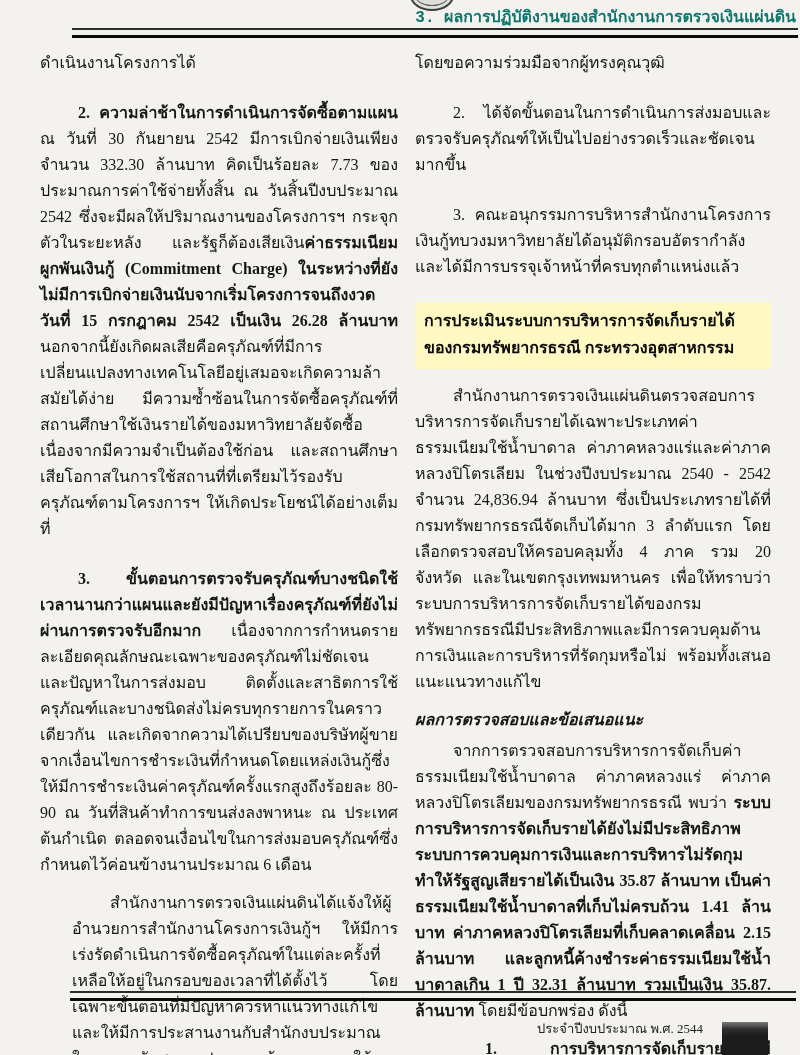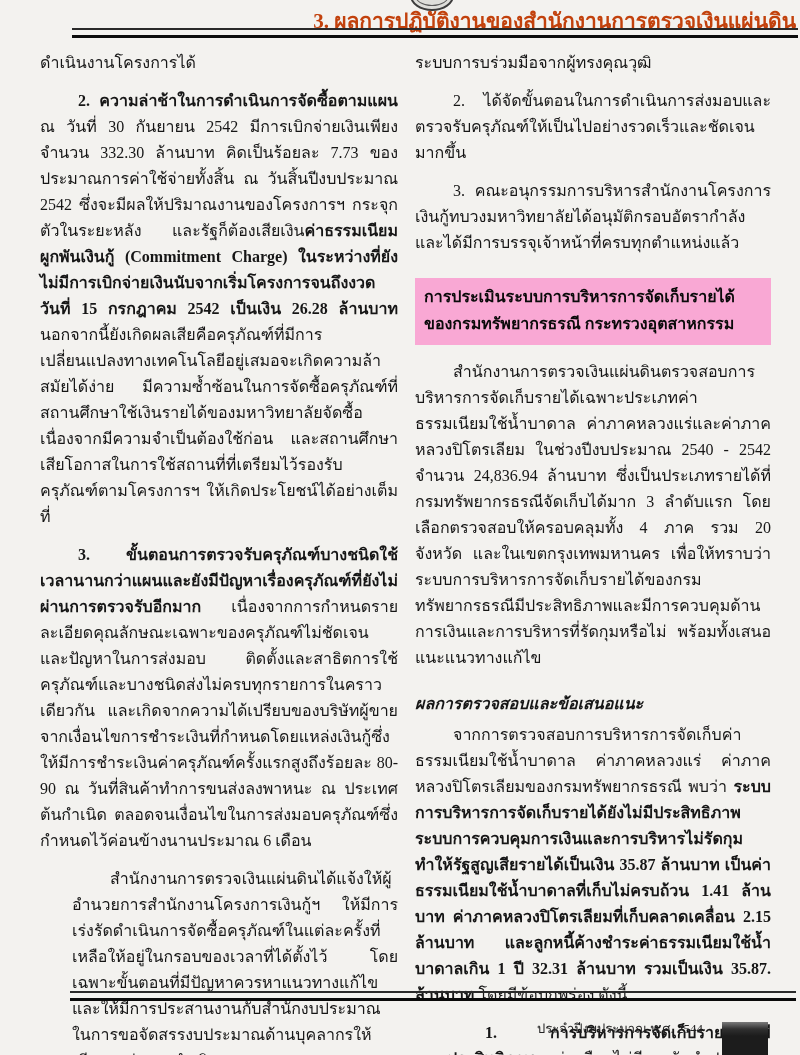--- a/index.html
+++ b/index.html
@@ -17,49 +17,49 @@
     position:absolute; top:-20px; left:410px; width:40px; height:27px;
     border:2px solid #3c3c3c; border-radius:50%; background:#dededa;
   }
   .seal::after {
     content:""; position:absolute; inset:3px;
     border:1px solid #5a5a5a; border-radius:50%;
   }
 
   .header-title {
     position:absolute; top:4px; right:4px;
-    font-family:Liberation Serif, serif;
-    font-weight:bold; font-size:21px; color:#c2410c;
+    font-family:Liberation Mono, monospace;
+    font-weight:bold; font-size:16px; color:#0f766e;
   }
 
   .rule { position:absolute; left:72px; right:2px; }
   .rule-top   { top:28px;  height:5px; border-top:2px solid #2a2a2a; border-bottom:3px solid #0c0c0c; }
   .rule-bottom{ top:991px; height:5px; border-top:2px solid #2a2a2a; border-bottom:3px solid #0a0a0a; left:70px; right:4px; }
 
   .col {
     position:absolute; top:50px; width:358px;
     font-size:16px; line-height:26px; text-align:justify;
   }
   .col-left  { left:40px;  }
   .col-right { left:415px; width:356px; }
 
   p { margin:0; }
   .indent { text-indent:38px; }
   .b { font-weight:bold; }
 
-  .mt-sm { margin-top:12px; }
+  .mt-sm { margin-top:24px; }
   .mt-md { margin-top:12px;margin-left:32px; }
 
   .subheading {
     font-weight:bold; font-style:italic;
-    margin-top:20px; margin-bottom:5px; text-align:left;
+    margin-top:12px; margin-bottom:5px; text-align:left;
   }
 
   .section-banner {
-    background:#f9a8d4; color:#0a0a0a;
+    background:#fef9c3; color:#0a0a0a;
     font-weight:bold; line-height:27px;
     padding:5px 9px 8px 9px; margin:22px 0 14px 0;
     text-align:left;
   }
 
   .footer-text {
     position:absolute; top:1018px; right:97px;
     font-size:13px; line-height:22px; text-align:center; color:#222;
   }
 
@@ -86,21 +86,21 @@
 
     <p class="indent mt-sm"><span class="b">3.  ขั้นตอนการตรวจรับครุภัณฑ์บางชนิดใช้เวลานานกว่าแผนและยังมีปัญหาเรื่องครุภัณฑ์ที่ยังไม่ผ่านการตรวจรับอีกมาก</span><span>  เนื่องจากการกำหนดรายละเอียดคุณลักษณะเฉพาะของครุภัณฑ์ไม่ชัดเจน  และปัญหาในการส่งมอบ  ติดตั้งและสาธิตการใช้ครุภัณฑ์และบางชนิดส่งไม่ครบทุกรายการในคราวเดียวกัน  และเกิดจากความได้เปรียบของบริษัทผู้ขายจากเงื่อนไขการชำระเงินที่กำหนดโดยแหล่งเงินกู้ซึ่งให้มีการชำระเงินค่าครุภัณฑ์ครั้งแรกสูงถึงร้อยละ 80-90  ณ วันที่สินค้าทำการขนส่งลงพาหนะ ณ ประเทศต้นกำเนิด ตลอดจนเงื่อนไขในการส่งมอบครุภัณฑ์ซึ่งกำหนดไว้ค่อนข้างนานประมาณ 6  เดือน</span></p>
 
     <p class="indent mt-md">สำนักงานการตรวจเงินแผ่นดินได้แจ้งให้ผู้อำนวยการสำนักงานโครงการเงินกู้ฯ ให้มีการเร่งรัดดำเนินการจัดซื้อครุภัณฑ์ในแต่ละครั้งที่เหลือให้อยู่ในกรอบของเวลาที่ได้ตั้งไว้  โดยเฉพาะขั้นตอนที่มีปัญหาควรหาแนวทางแก้ไขและให้มีการประสานงานกับสำนักงบประมาณในการขอจัดสรรงบประมาณด้านบุคลากรให้เพียงพอต่อการดำเนินการ</p>
 
     <p class="subheading">การติดตามผล</p>
 
   </div>
 
   <div class="col col-right">
-    <p>ระบบการบร่วมมือจากผู้ทรงคุณวุฒิ</p>
+    <p>โดยขอความร่วมมือจากผู้ทรงคุณวุฒิ</p>
 
     <p class="indent mt-sm">2.  ได้จัดขั้นตอนในการดำเนินการส่งมอบและตรวจรับครุภัณฑ์ให้เป็นไปอย่างรวดเร็วและชัดเจนมากขึ้น</p>
 
     <p class="indent mt-sm">3.  คณะอนุกรรมการบริหารสำนักงานโครงการเงินกู้ทบวงมหาวิทยาลัยได้อนุมัติกรอบอัตรากำลังและได้มีการบรรจุเจ้าหน้าที่ครบทุกตำแหน่งแล้ว</p>
 
     <div class="section-banner">การประเมินระบบการบริหารการจัดเก็บรายได้ของกรมทรัพยากรธรณี กระทรวงอุตสาหกรรม</div>
 
     <p class="indent">สำนักงานการตรวจเงินแผ่นดินตรวจสอบการบริหารการจัดเก็บรายได้เฉพาะประเภทค่าธรรมเนียมใช้น้ำบาดาล  ค่าภาคหลวงแร่และค่าภาคหลวงปิโตรเลียม  ในช่วงปีงบประมาณ 2540 - 2542  จำนวน  24,836.94  ล้านบาท ซึ่งเป็นประเภทรายได้ที่กรมทรัพยากรธรณีจัดเก็บได้มาก 3 ลำดับแรก  โดยเลือกตรวจสอบให้ครอบคลุมทั้ง 4 ภาค รวม  20 จังหวัด  และในเขตกรุงเทพมหานคร  เพื่อให้ทราบว่าระบบการบริหารการจัดเก็บรายได้ของกรมทรัพยากรธรณีมีประสิทธิภาพและมีการควบคุมด้านการเงินและการบริหารที่รัดกุมหรือไม่  พร้อมทั้งเสนอแนะแนวทางแก้ไข</p>
 
     <p class="subheading">ผลการตรวจสอบและข้อเสนอแนะ</p>

